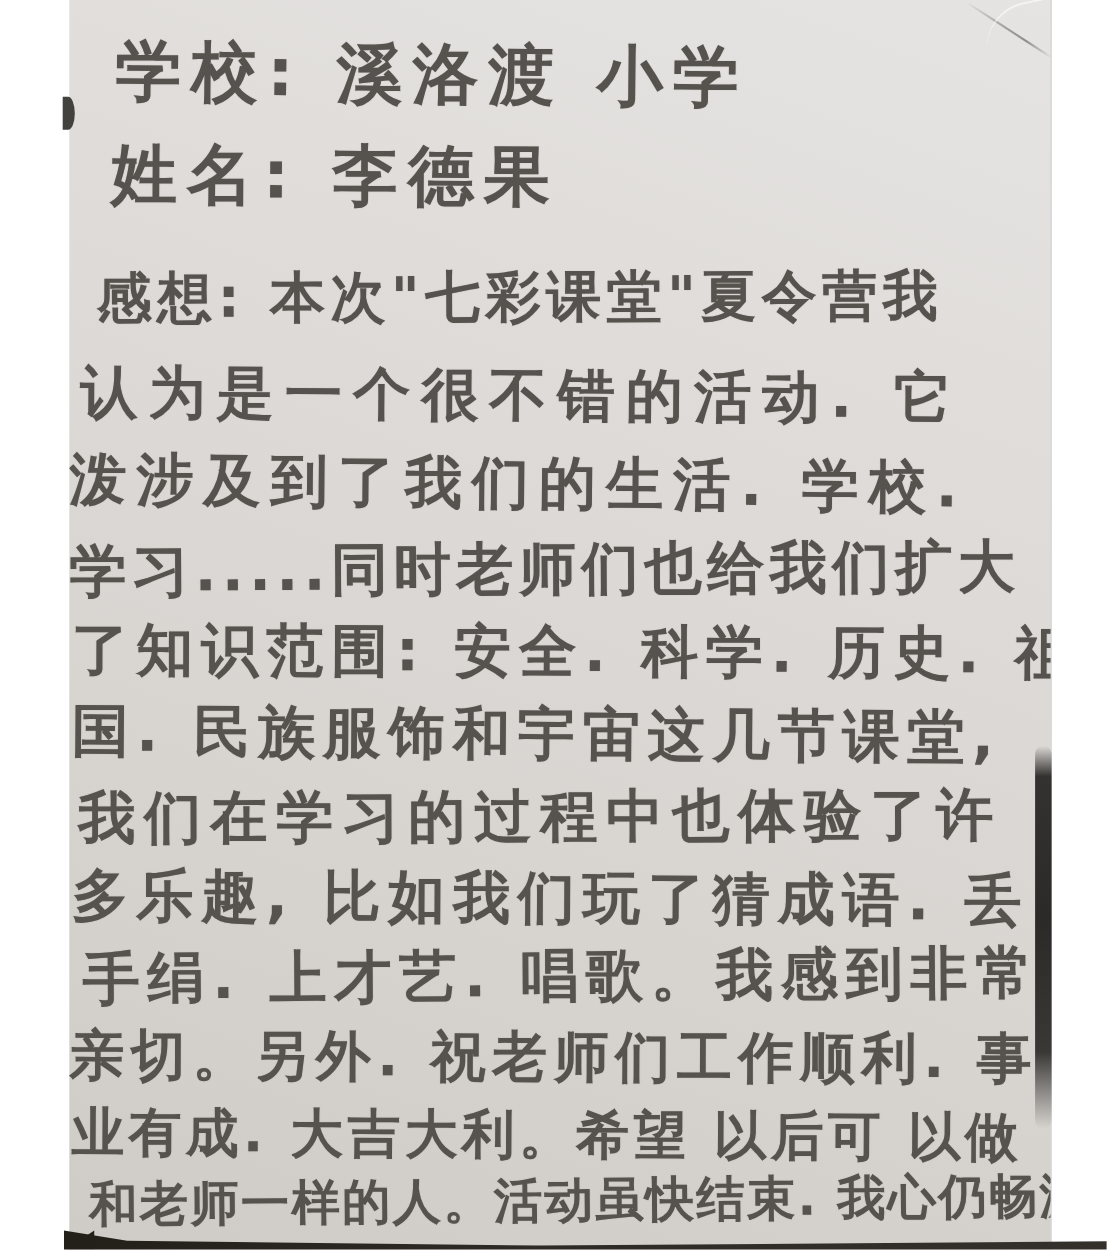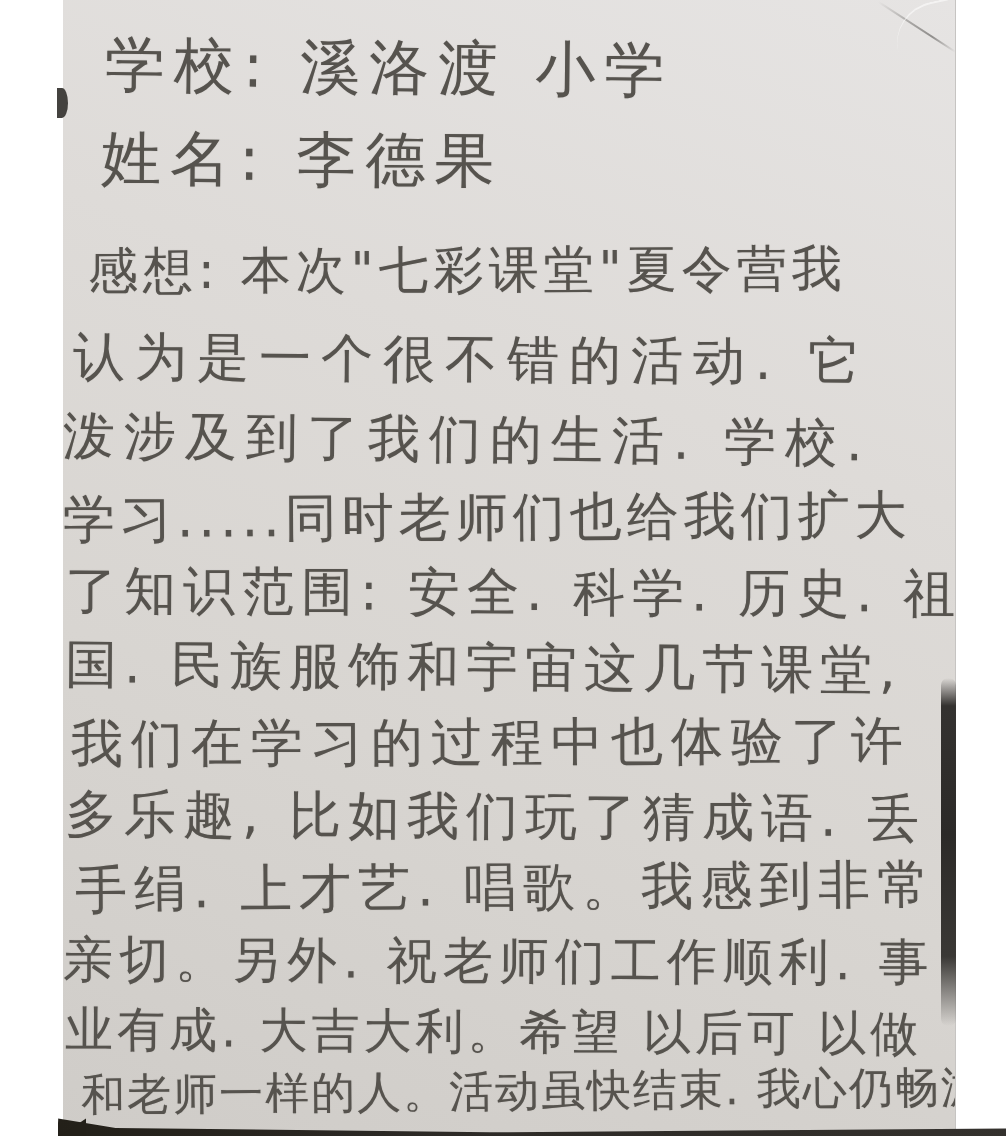--- a/index.html
+++ b/index.html
@@ -7,20 +7,21 @@
     width:1006px;height:1136px;position:relative;overflow:hidden;
     background:#ffffff;
     font-family:"DejaVu Sans",sans-serif;
   }
   
   .paper{
     position:absolute;left:63px;top:0;width:892px;height:1136px;
     background:linear-gradient(200deg,#e6e4e3 0%,#dedbd8 35%,#d8d5d1 65%,#cfccc8 100%);
     border-right:1px solid #c6c4c2;
     overflow:hidden;
+    font-weight:bold;
   }
   
   .crease1{position:absolute;right:-8px;top:26px;width:92px;height:2px;
     background:linear-gradient(90deg,rgba(150,148,146,0),#a9a7a5 40%,#8f8d8b 70%,rgba(150,148,146,0));
     transform:rotate(33deg);}
   .crease2{position:absolute;right:2px;top:4px;width:60px;height:40px;
     border-top-left-radius:60px;border-top:2px solid rgba(255,255,255,.8);
     transform:rotate(-12deg);opacity:.7;}
   
   .hw{

